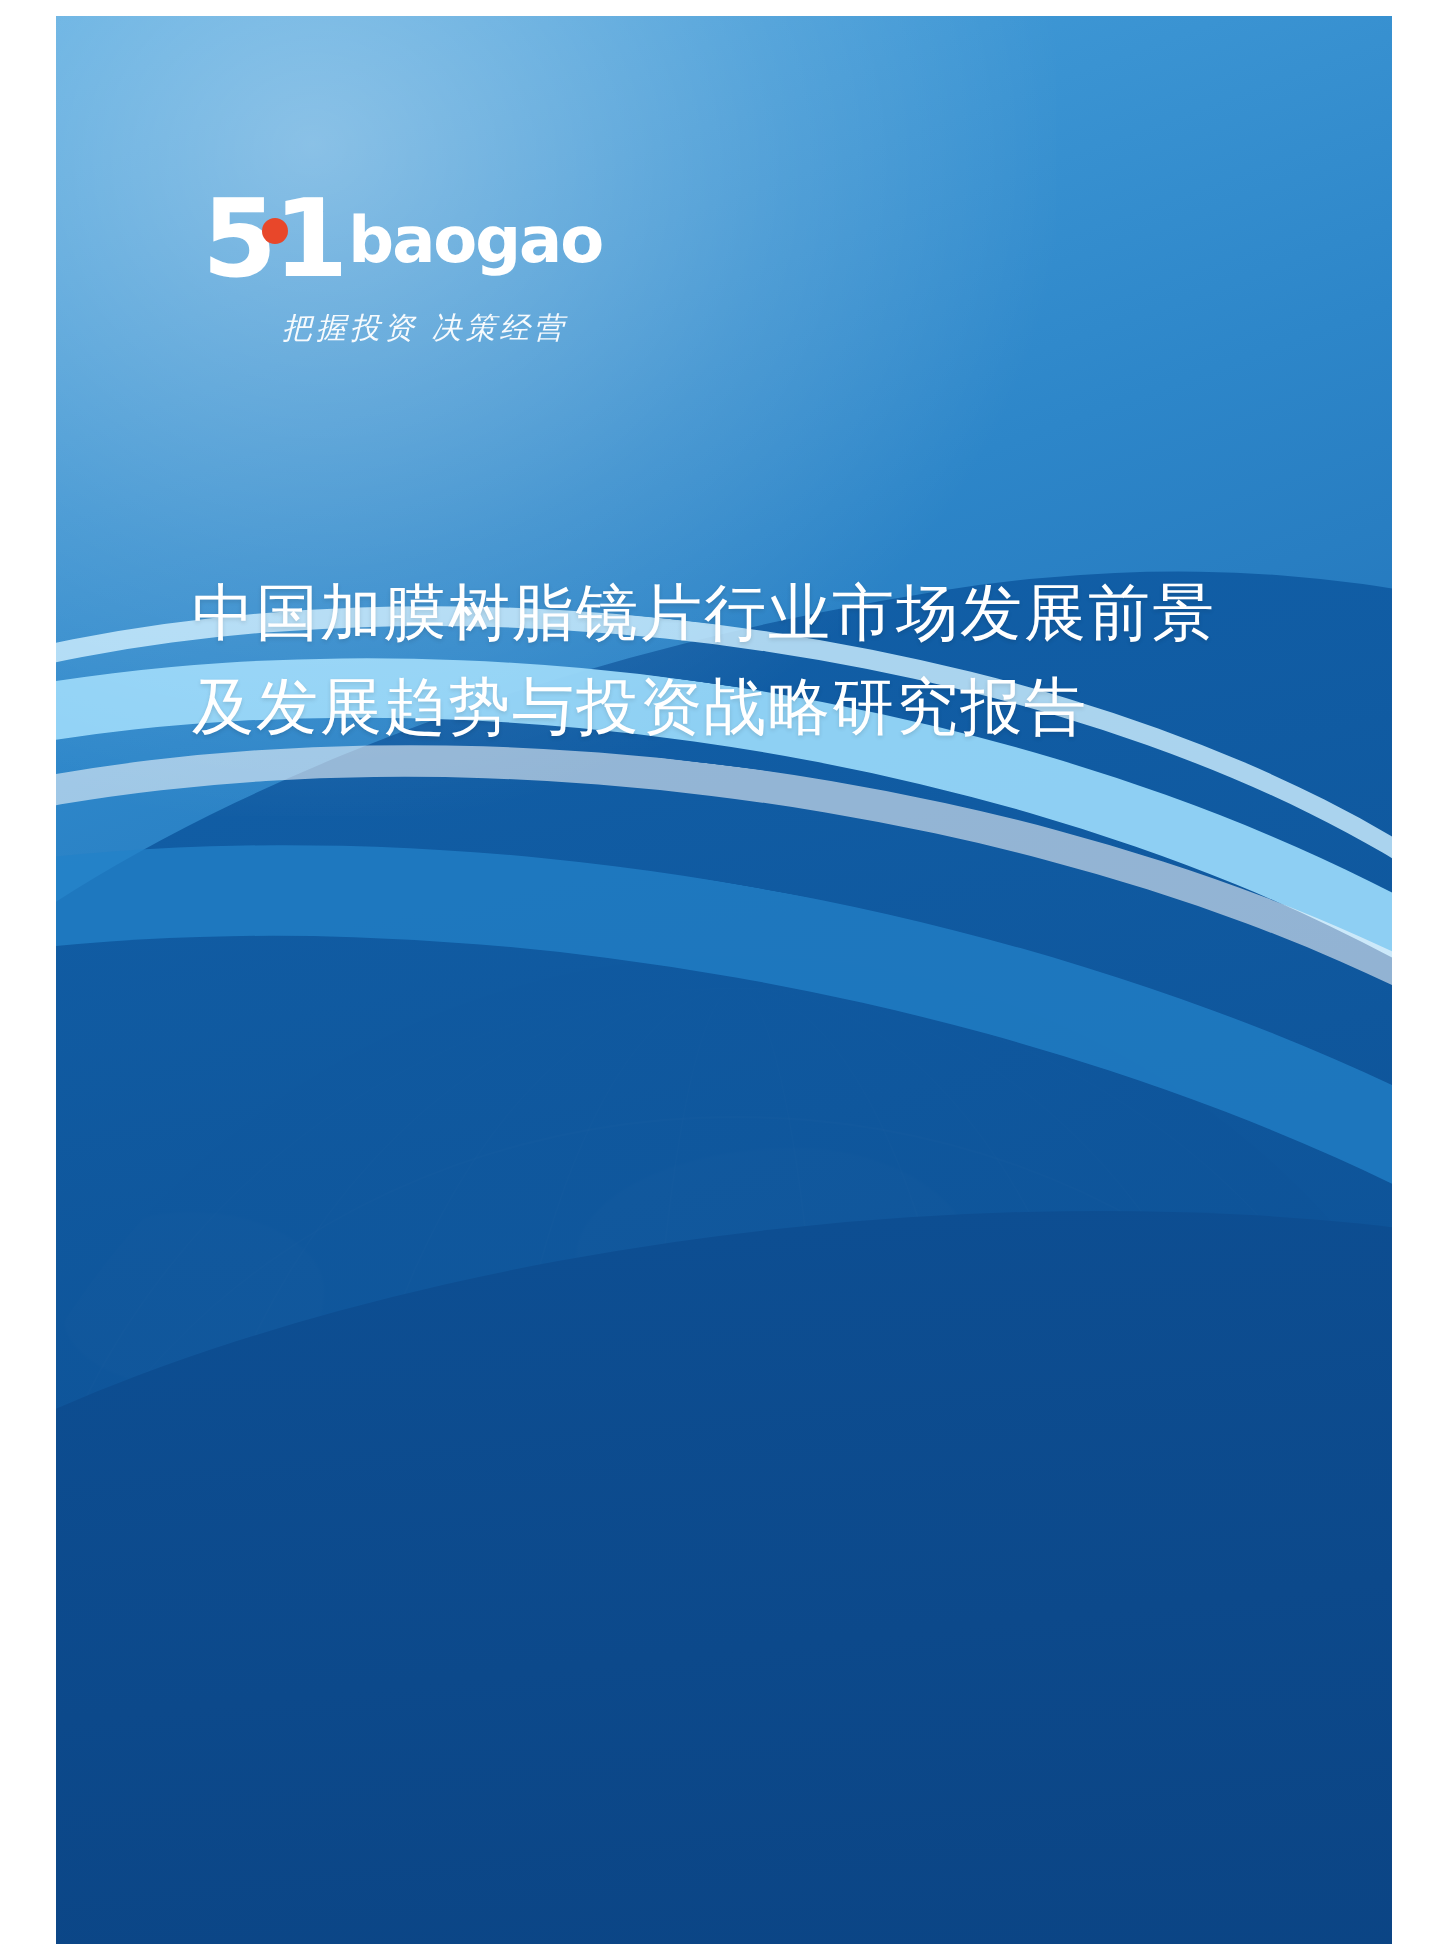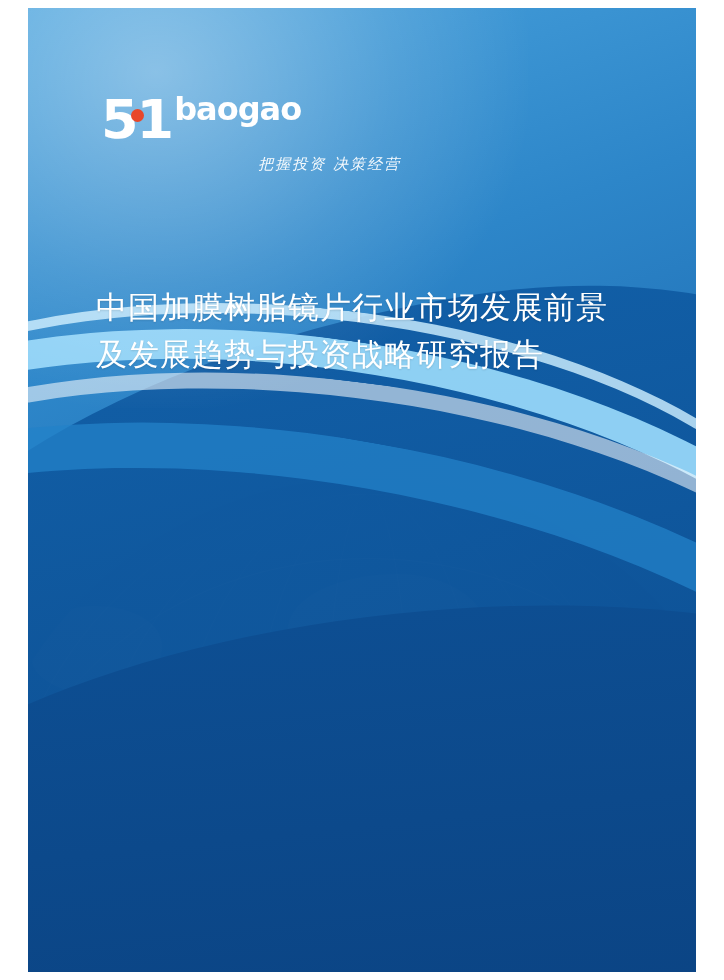--- a/index.html
+++ b/index.html
@@ -154,21 +154,21 @@
   
   .logo {
     position: absolute;
     left: 73px;
     top: 85px;
     width: 300px;
     height: 90px;
   }
   .logo-row {
     display: flex;
-    align-items: flex-start;
+    align-items: center;
   }
   .logo-51 {
     font-family: "DejaVu Sans", sans-serif;
     font-size: 54px;
     font-weight: bold;
     color: #ffffff;
     letter-spacing: -2px;
     line-height: 1;
     position: relative;
   }
@@ -183,21 +183,20 @@
   }
   .logo-sub {
     margin-top: 8px;
     margin-left: 40px;
     font-size: 15px;
     color: #ffffff;
     letter-spacing: 2px;
     font-family: "DejaVu Sans", sans-serif;
     font-style: italic;
     opacity: 0.95;
-    text-align: right;
   }
 
   
   .title {
     position: absolute;
     left: 68px;
     top: 228px;
     width: 540px;
     font-size: 31px;
     line-height: 1.52;

